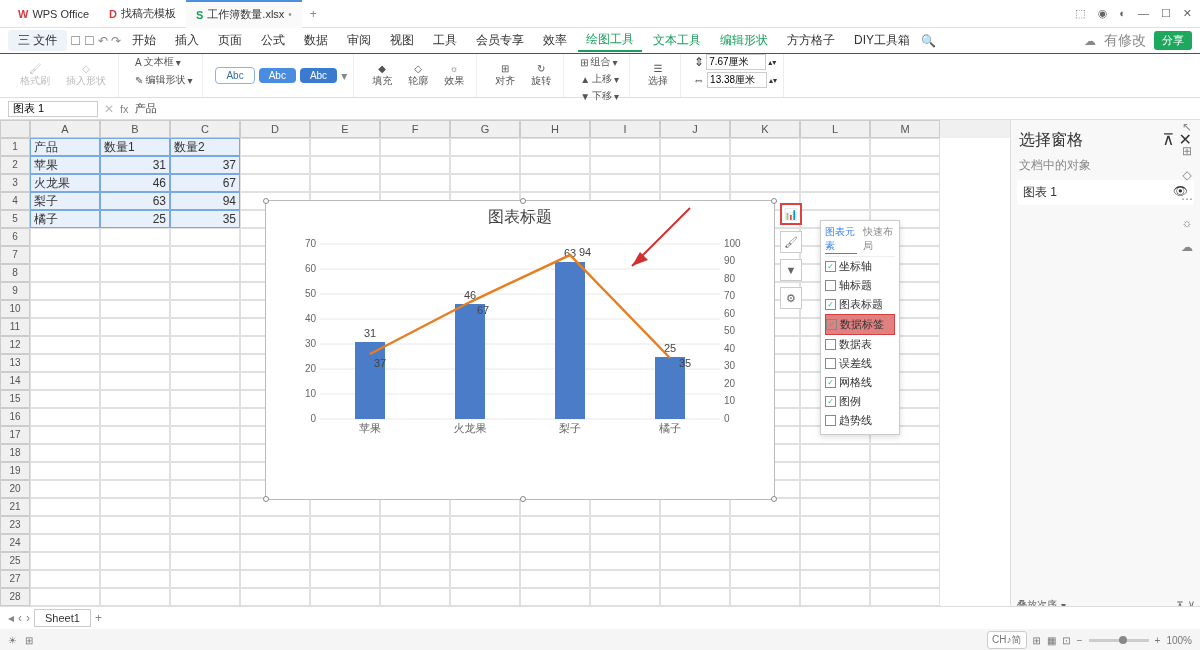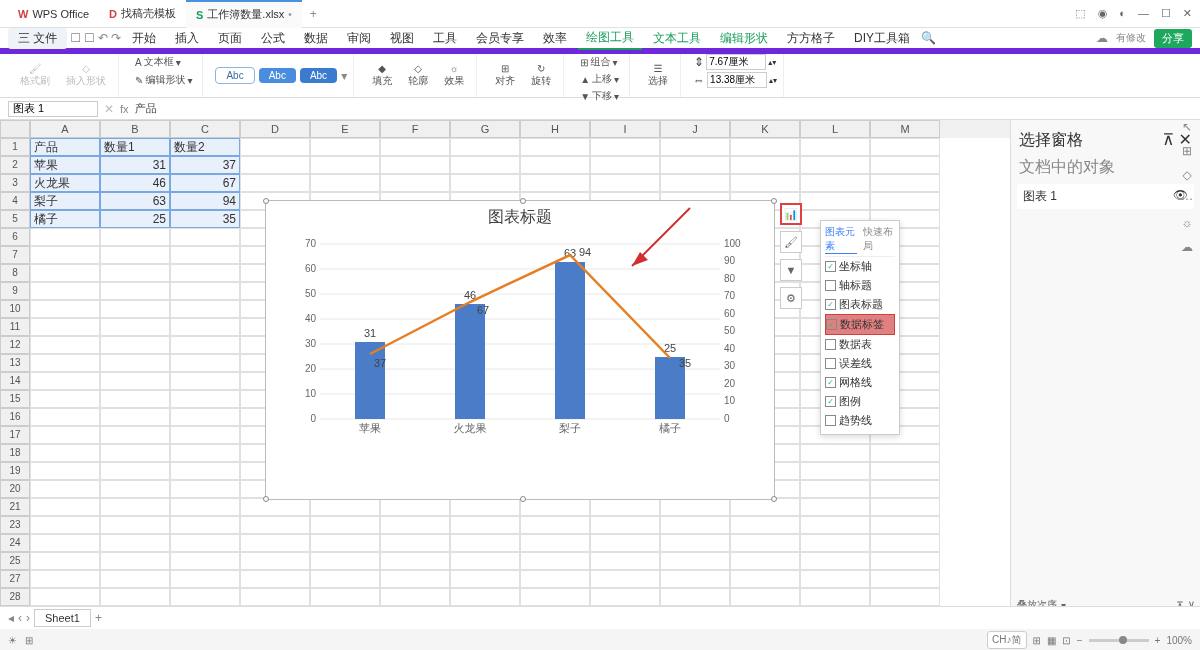--- a/index.html
+++ b/index.html
@@ -3,21 +3,21 @@
 <meta charset="utf-8">
 <style>
 * { margin:0; padding:0; box-sizing:border-box; font-family:"Microsoft YaHei",sans-serif; }
 body { width:1200px; height:650px; background:#f5f5f5; overflow:hidden; position:relative; font-size:12px; color:#333; }
 .titlebar { height:28px; background:#fff; display:flex; align-items:center; padding:0 8px; border-bottom:1px solid #e0e0e0; }
 .tab { display:flex; align-items:center; padding:0 10px; height:28px; gap:4px; font-size:11px; cursor:pointer; }
 .tab.active { background:#fafafa; border-top:2px solid #4a90e2; }
 .tab-close { color:#999; font-size:10px; }
 .wincontrols { margin-left:auto; display:flex; gap:12px; color:#666; font-size:11px; }
 .wincontrols span { cursor:pointer; }
-.menubar { height:26px; background:#fff; display:flex; align-items:center; padding:0 8px; gap:3px; border-bottom:6px solid #6d28d9; }
+.menubar { height:26px; background:#fff; display:flex; align-items:center; padding:0 8px; gap:3px; border-bottom:1px solid #6d28d9; }
 .menu-file { background:#eef3fa; padding:2px 10px; border-radius:3px; cursor:pointer; }
 .menu-item { padding:2px 8px; cursor:pointer; font-size:12px; }
 .menu-item.green { color:#1a9e5c; }
 .menu-right { margin-left:auto; display:flex; gap:8px; align-items:center; }
 .share-btn { background:#1ea85e; color:#fff; padding:2px 8px; border-radius:3px; font-size:11px; }
 .ribbon { height:44px; background:#fff; border-bottom:1px solid #ddd; display:flex; align-items:center; padding:0 8px; gap:6px; }
 .ribbon-group { display:flex; align-items:center; gap:4px; padding:0 6px; border-right:1px solid #eee; height:100%; }
 .ribbon-btn { display:flex; flex-direction:column; align-items:center; padding:2px 6px; cursor:pointer; font-size:10px; color:#555; }
 .ribbon-btn.disabled { color:#bbb; }
 .ribbon-small { font-size:10px; color:#555; padding:1px 4px; cursor:pointer; display:flex; align-items:center; gap:2px; }
@@ -53,21 +53,21 @@
 .leg-line { display:inline-block; width:20px; height:2px; background:#e67e22; margin:0 4px; vertical-align:middle; }
 .popup { position:absolute; left:820px; top:100px; width:80px; background:#fff; border:1px solid #ccc; box-shadow:0 2px 6px rgba(0,0,0,.15); padding:4px; font-size:11px; }
 .popup-tab { display:flex; gap:6px; border-bottom:1px solid #eee; padding-bottom:2px; }
 .popup-tab span { color:#3b82f6; cursor:pointer; font-size:10px; }
 .popup-item { display:flex; align-items:center; gap:3px; padding:2px 0; cursor:pointer; }
 .popup-item.hl { background:#e08080; border:1px solid #d04040; }
 .ck { width:11px; height:11px; border:1px solid #888; display:inline-block; font-size:8px; text-align:center; line-height:9px; }
 .ck.on::before { content:"✓"; color:#3b7; }
 .right-panel { width:190px; background:#f8f8f8; border-left:1px solid #ddd; padding:6px; }
 .rp-title { font-size:16px; padding:4px 2px; display:flex; justify-content:space-between; }
-.rp-sub { color:#888; font-size:16px; padding:2px; }
+.rp-sub { color:#888; font-size:12px; padding:2px; }
 .rp-item { background:#fff; padding:4px 6px; margin-top:4px; border-radius:3px; display:flex; justify-content:space-between; cursor:pointer; }
 .side-icons { position:absolute; right:0; top:120px; width:26px; display:flex; flex-direction:column; gap:10px; align-items:center; }
 .side-icons span { color:#888; cursor:pointer; }
 .statusbar { position:absolute; bottom:0; left:0; right:0; height:44px; background:#f5f5f5; border-top:1px solid #ddd; }
 .sheet-tabs { height:22px; display:flex; align-items:center; padding:0 8px; gap:4px; background:#fff; }
 .sheet-tab { padding:2px 10px; background:#fff; border:1px solid #ccc; font-size:11px; cursor:pointer; }
 .status-row { height:22px; display:flex; align-items:center; padding:0 8px; font-size:10px; color:#777; gap:8px; }
 .zoom { margin-left:auto; display:flex; align-items:center; gap:6px; }
 .arrow { position:absolute; left:620px; top:80px; pointer-events:none; }
 </style>
@@ -116,21 +116,21 @@
   <span class="menu-item">会员专享</span>
   <span class="menu-item">效率</span>
   <span class="menu-item green" style="border-bottom:2px solid #1a9e5c">绘图工具</span>
   <span class="menu-item green">文本工具</span>
   <span class="menu-item green">编辑形状</span>
   <span class="menu-item">方方格子</span>
   <span class="menu-item">DIY工具箱</span>
   <span style="color:#888">🔍</span>
   <div class="menu-right">
     <span style="color:#888">☁</span>
-    <span style="font-size:10px;color:#888">有修改</span>
+    <span style="font-size:14px;color:#888">有修改</span>
     <span class="share-btn"><span>分享</span></span>
   </div>
 </div>
 
 <div class="ribbon">
   <div class="ribbon-group">
     <div class="ribbon-btn disabled">
         <span>🖌</span>
         <span>格式刷</span>
       </div>

